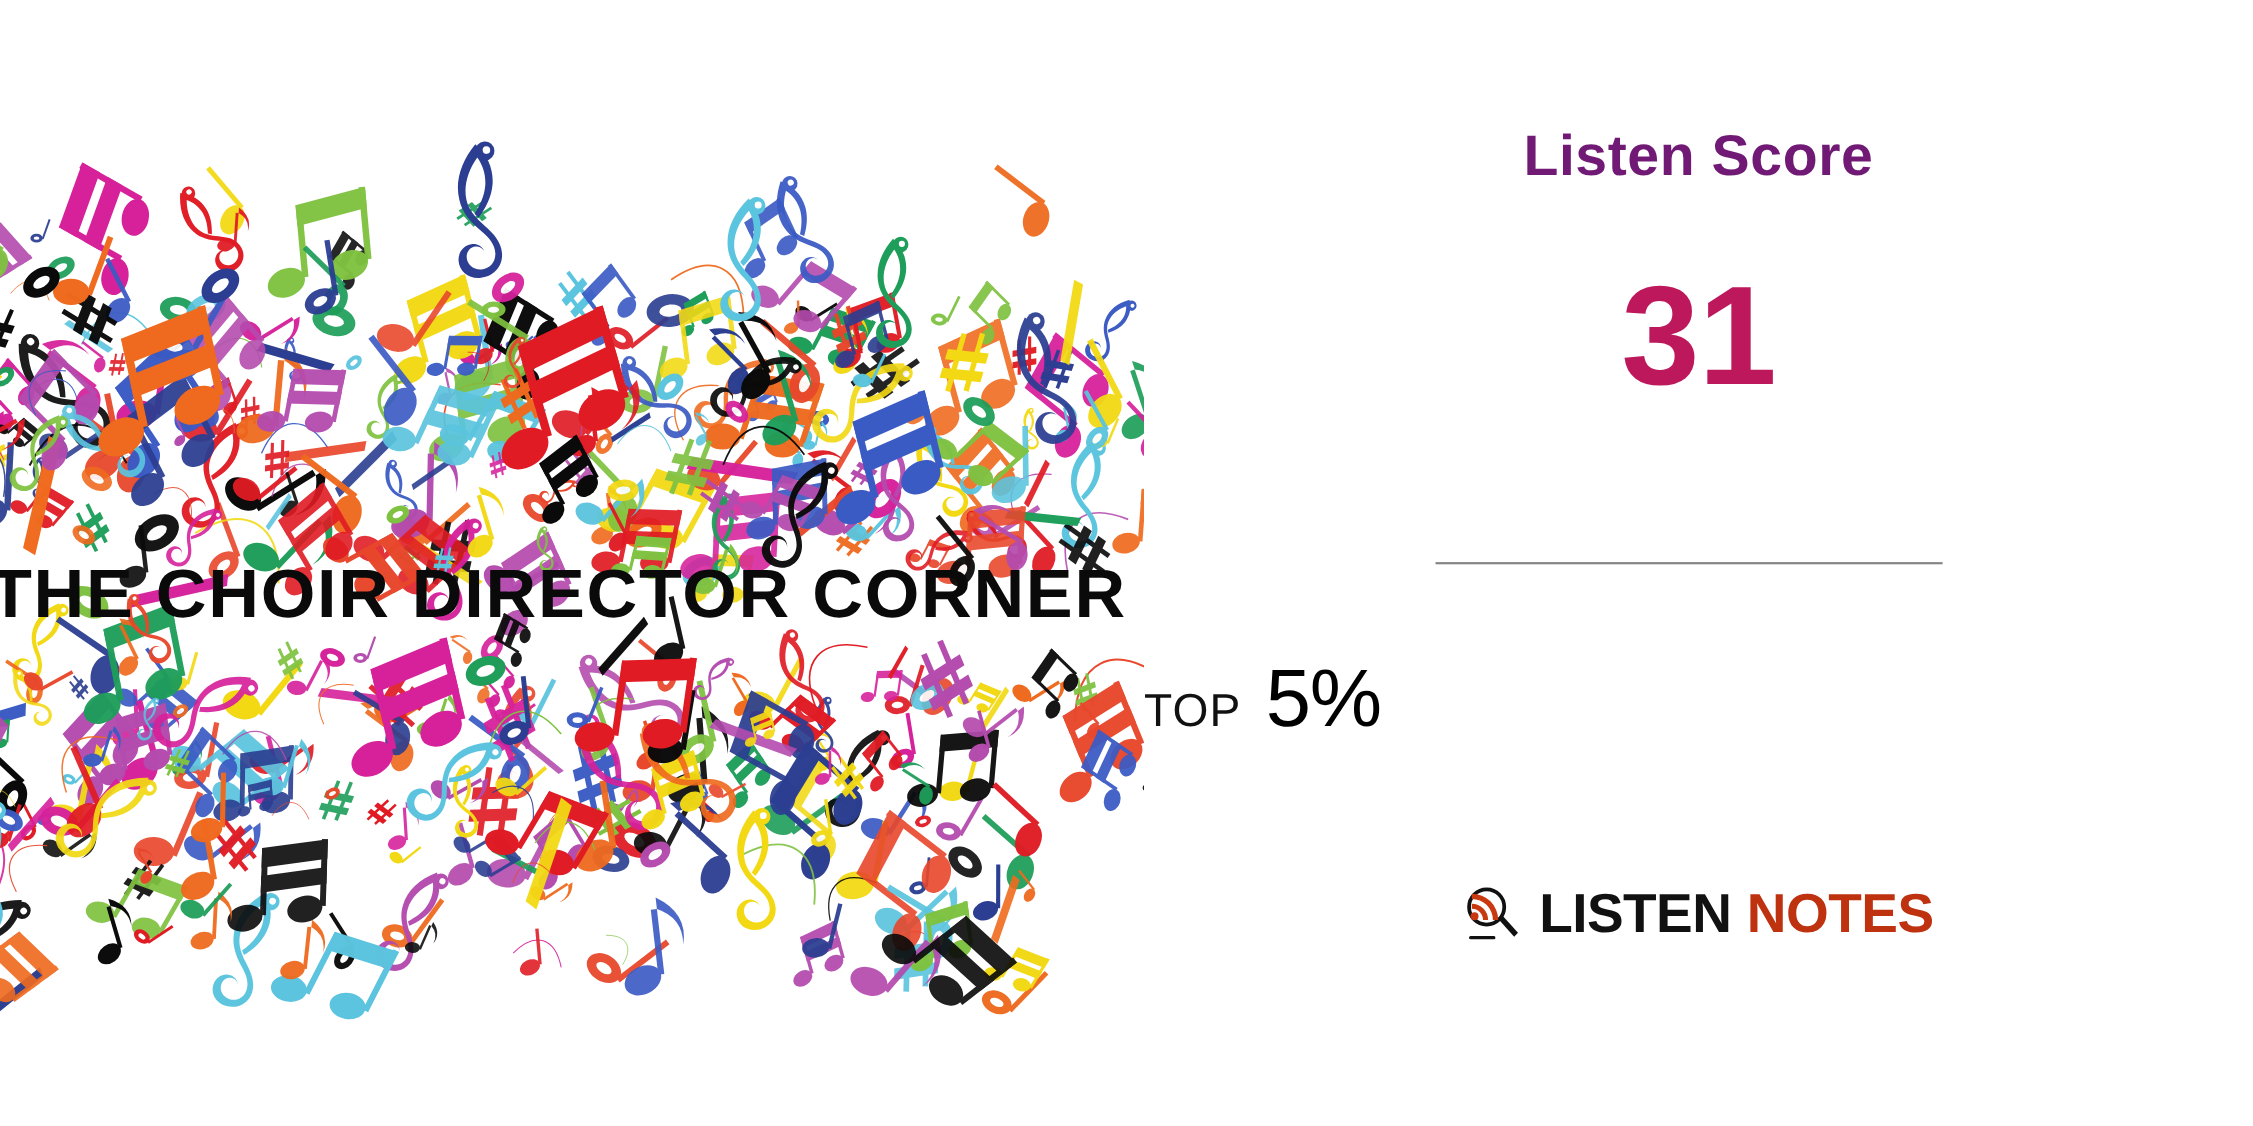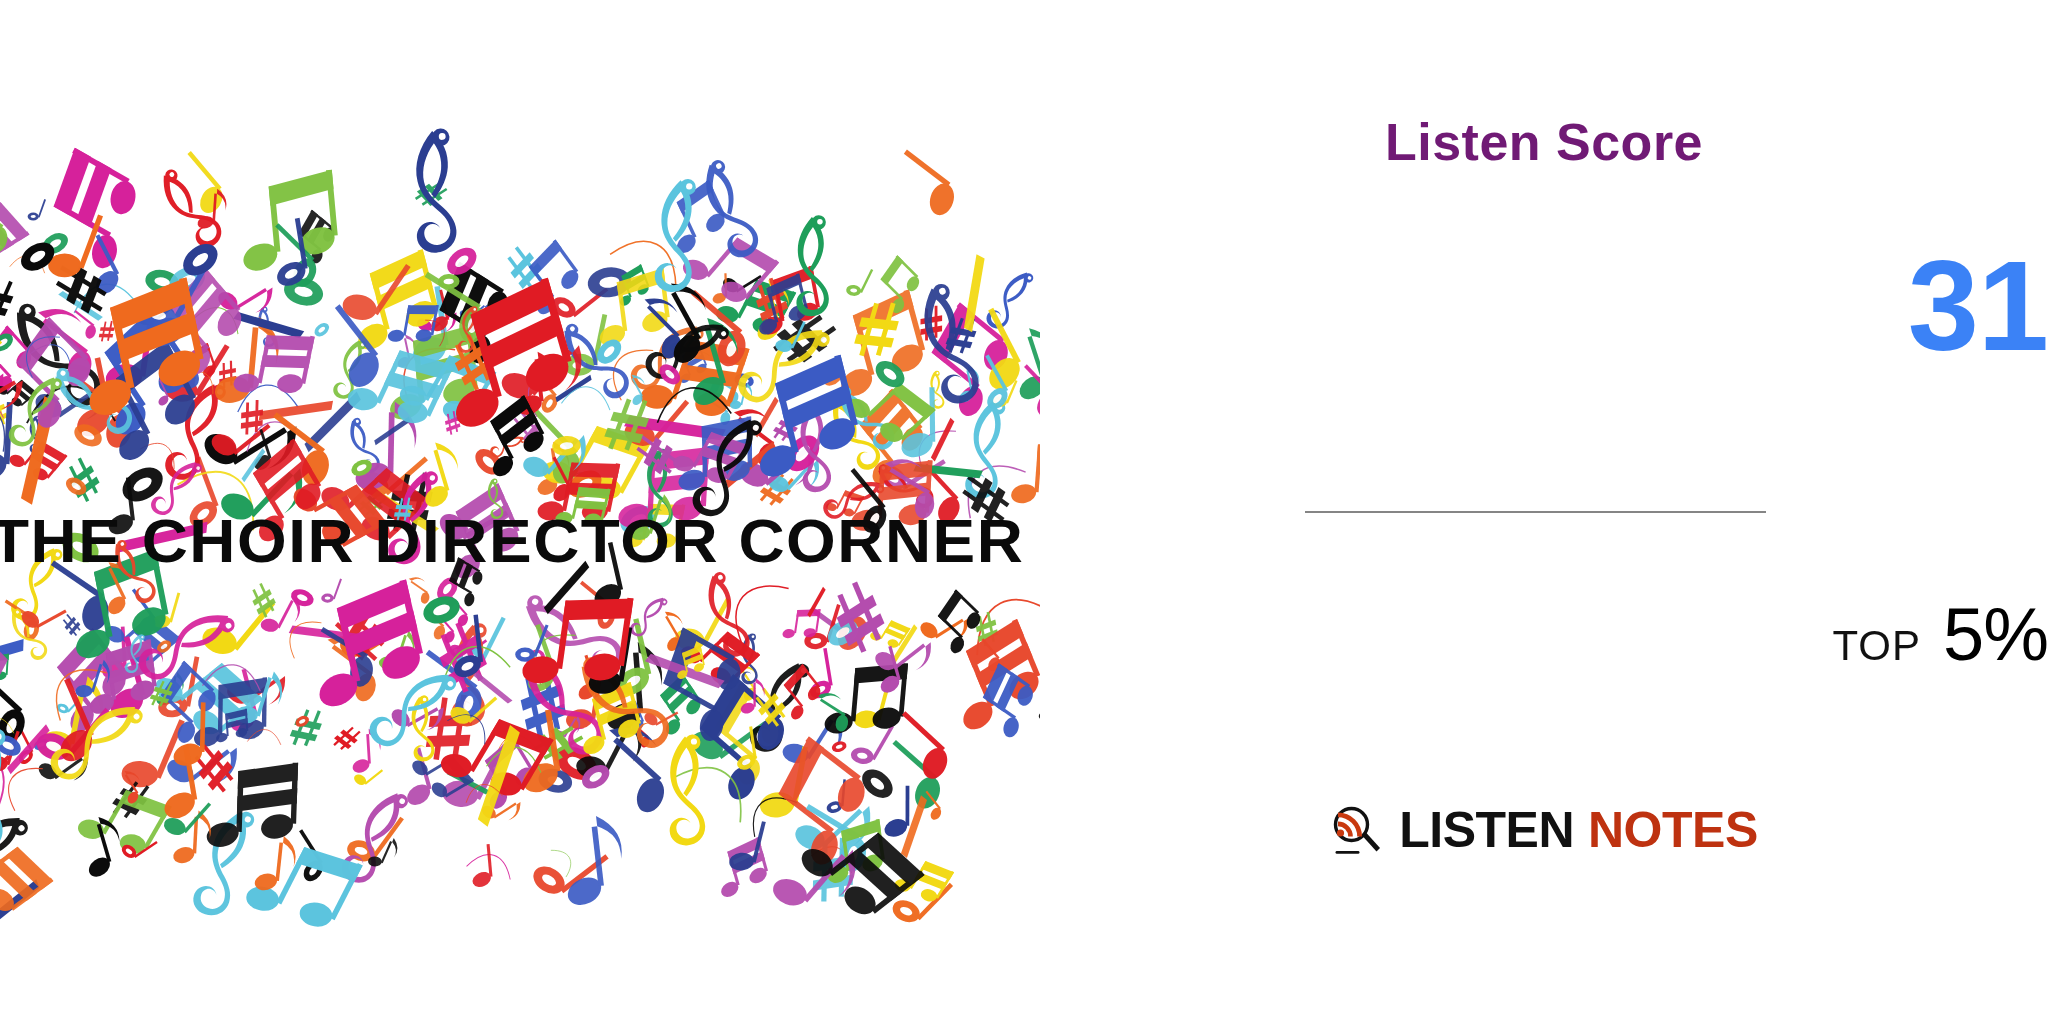--- a/index.html
+++ b/index.html
@@ -75,41 +75,41 @@
     font-size: 52px;
     font-weight: 700;
     color: #701a75;
     letter-spacing: 0.5px;
   }
   #score-value {
     position: absolute;
     left: 0;
     top: 232px;
     width: 1008px;
-    text-align: right;
+    text-align: center;
     font-size: 128px;
     font-weight: 700;
-    color: #3b82f6;
+    color: #be185d;
     letter-spacing: -1px;
     line-height: 1.15;
   }
   #score-divider {
     position: absolute;
     left: 265px;
     top: 511px;
     width: 461px;
     height: 2px;
     background: #858585;
   }
   #rank-row {
     position: absolute;
     left: 0;
     top: 592px;
     width: 1008px;
-    text-align: right;
+    text-align: left;
     white-space: nowrap;
   }
   #rank-top-label {
     font-size: 42px;
     font-weight: 400;
     color: #111111;
     letter-spacing: 1px;
     vertical-align: baseline;
   }
   #rank-percent {

